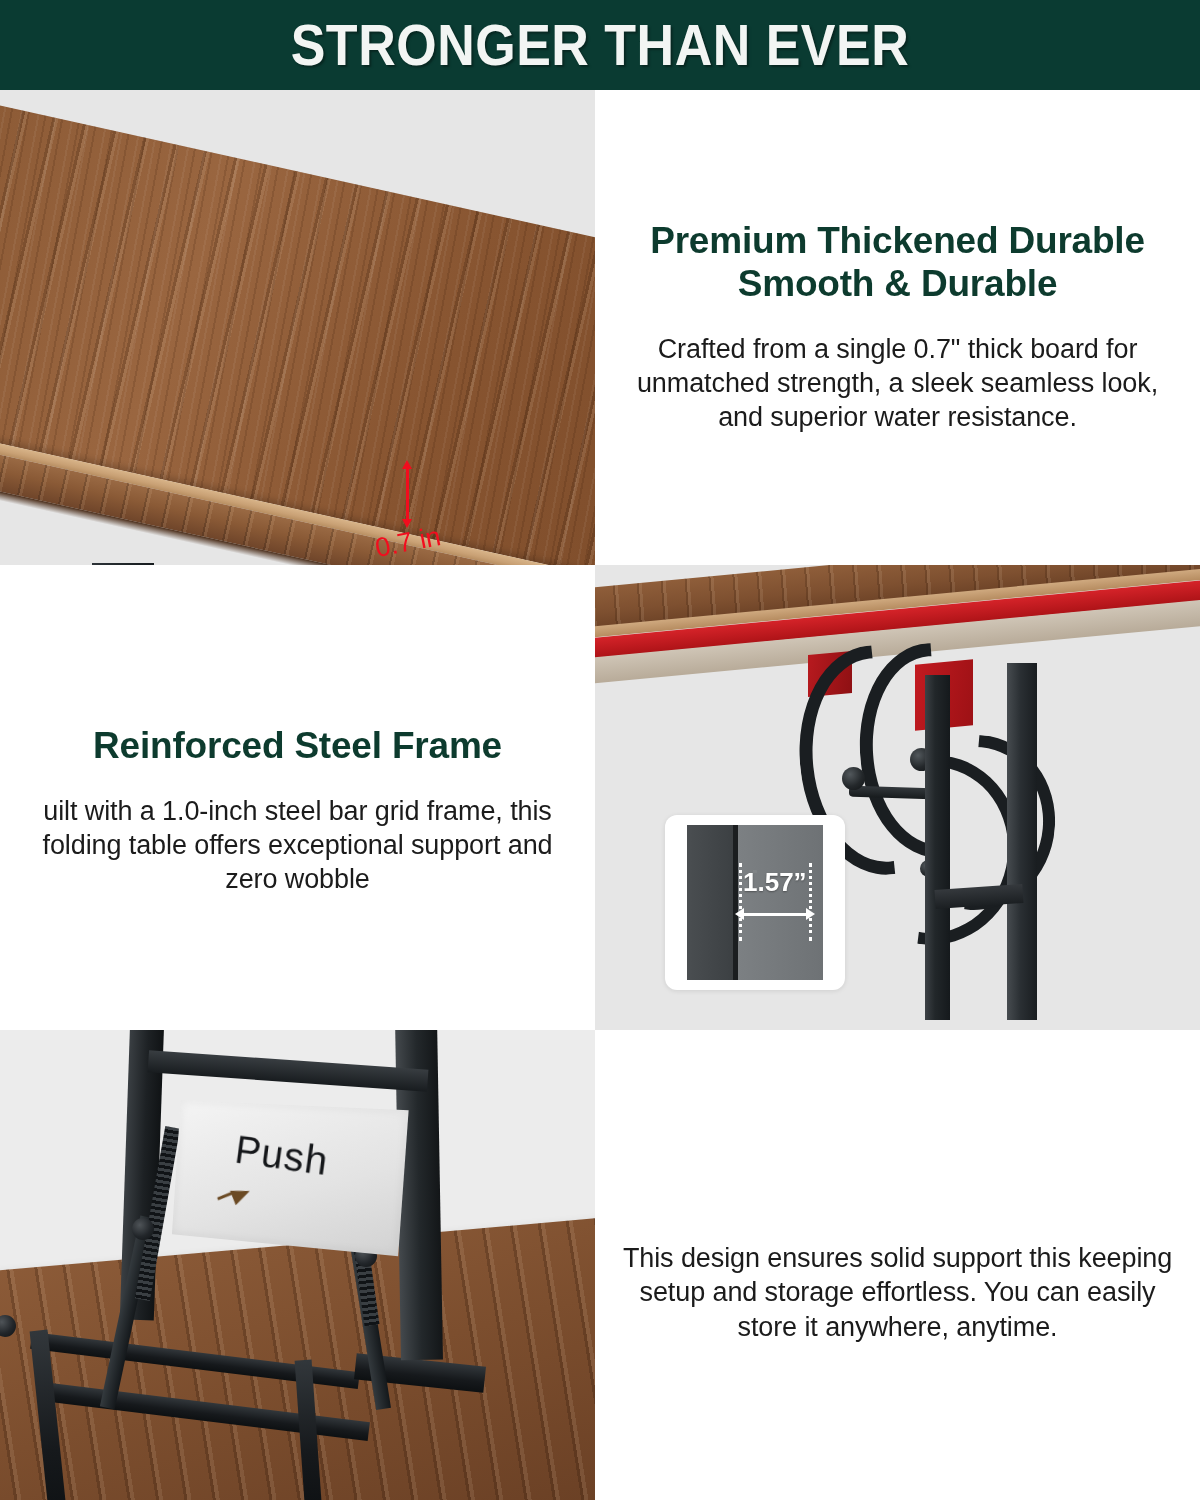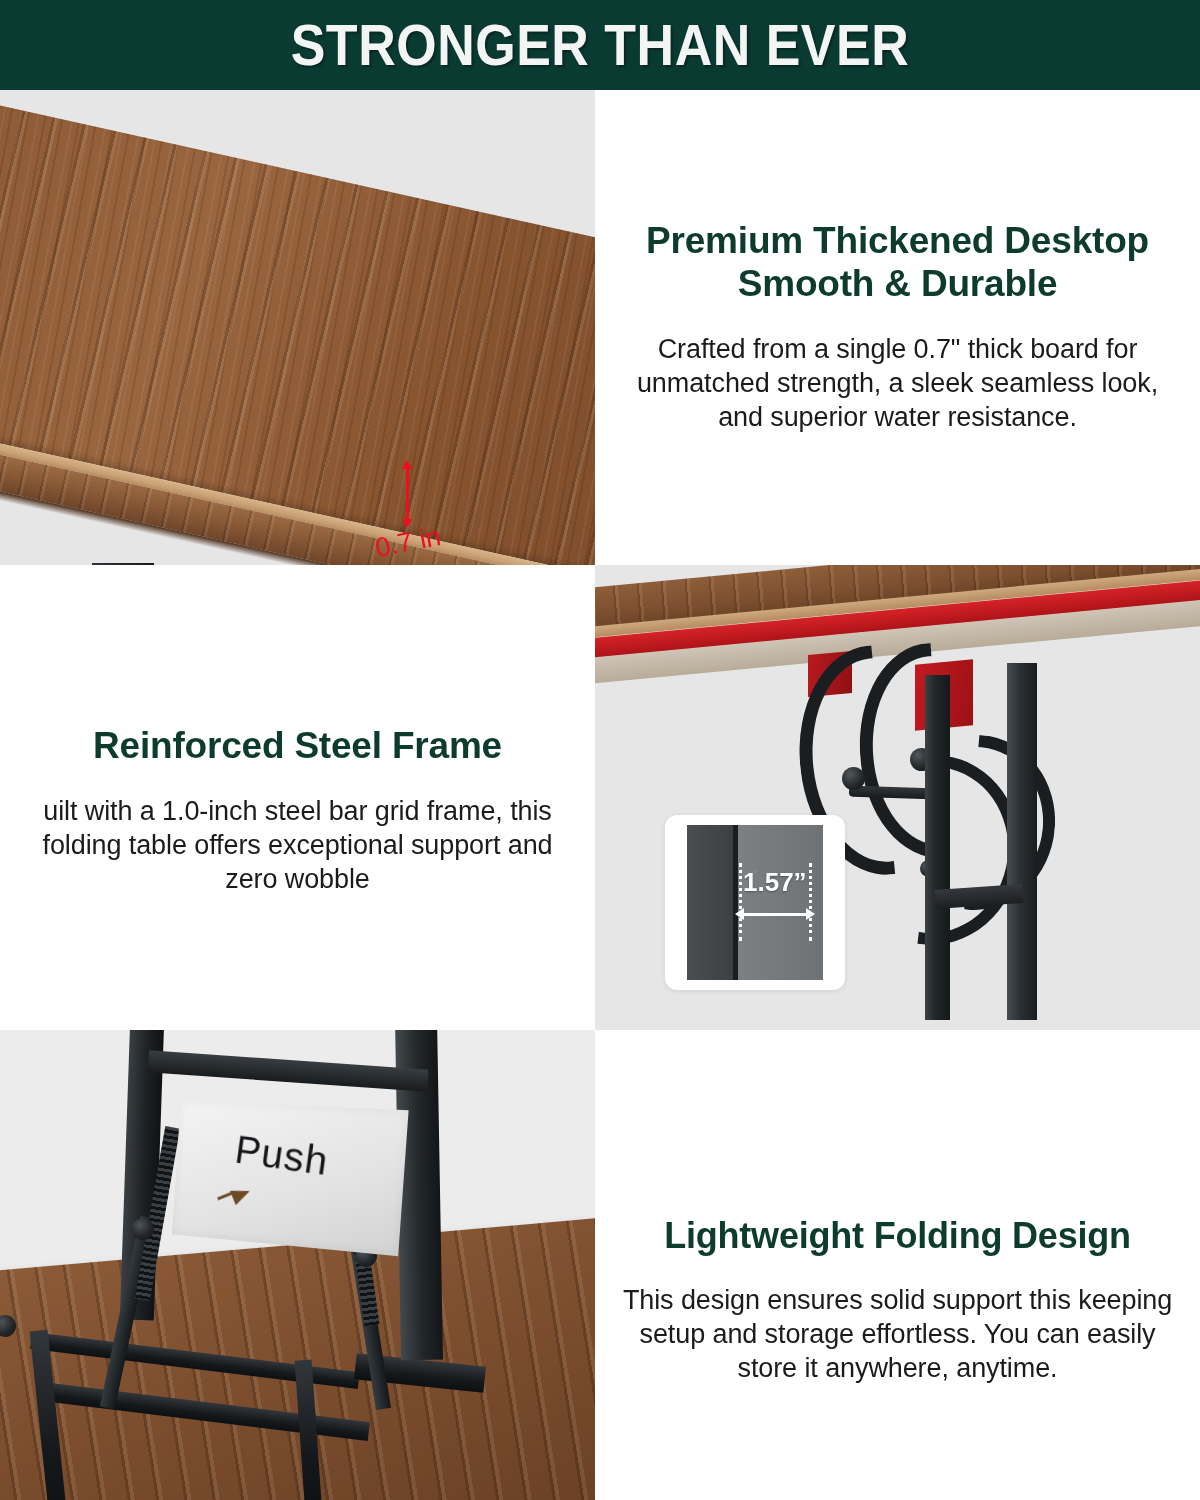--- a/index.html
+++ b/index.html
@@ -329,21 +329,21 @@
       <div class="desk-edge-shadow"></div>
     </div>
     <div class="desk-leg"></div>
     <div class="dim-arrow"></div>
     <div class="dim-label">0.7 in</div>
   </div>
 
   <div class="panel p-r1c2">
     <div class="textblock tb-1">
       <div class="headline">
-        <div>Premium Thickened Desktop</div>
+        <div>Premium Thickened Durable</div>
         <div>Smooth &amp; Durable</div>
       </div>
       <div class="body-copy">Crafted from a single 0.7" thick board for unmatched strength, a sleek seamless look, and superior water resistance.</div>
     </div>
   </div>
 
   <div class="panel p-r2c1">
     <div class="textblock tb-2">
       <div class="headline">
         <div>Reinforced Steel Frame</div>
@@ -414,20 +414,17 @@
       <div class="push-plate">
         <div class="push-text">Push</div>
         <div class="push-arrow-tail"></div>
         <div class="push-arrow"></div>
       </div>
     </div>
   </div>
 
   <div class="panel p-r3c2">
     <div class="textblock tb-3">
-      <div class="headline smaller">
-        <div>Lightweight Folding Design</div>
-      </div>
       <div class="body-copy">This design ensures solid support this keeping setup and storage effortless. You can easily store it anywhere, anytime.</div>
     </div>
   </div>
 
 </div>
 
 </body></html>

